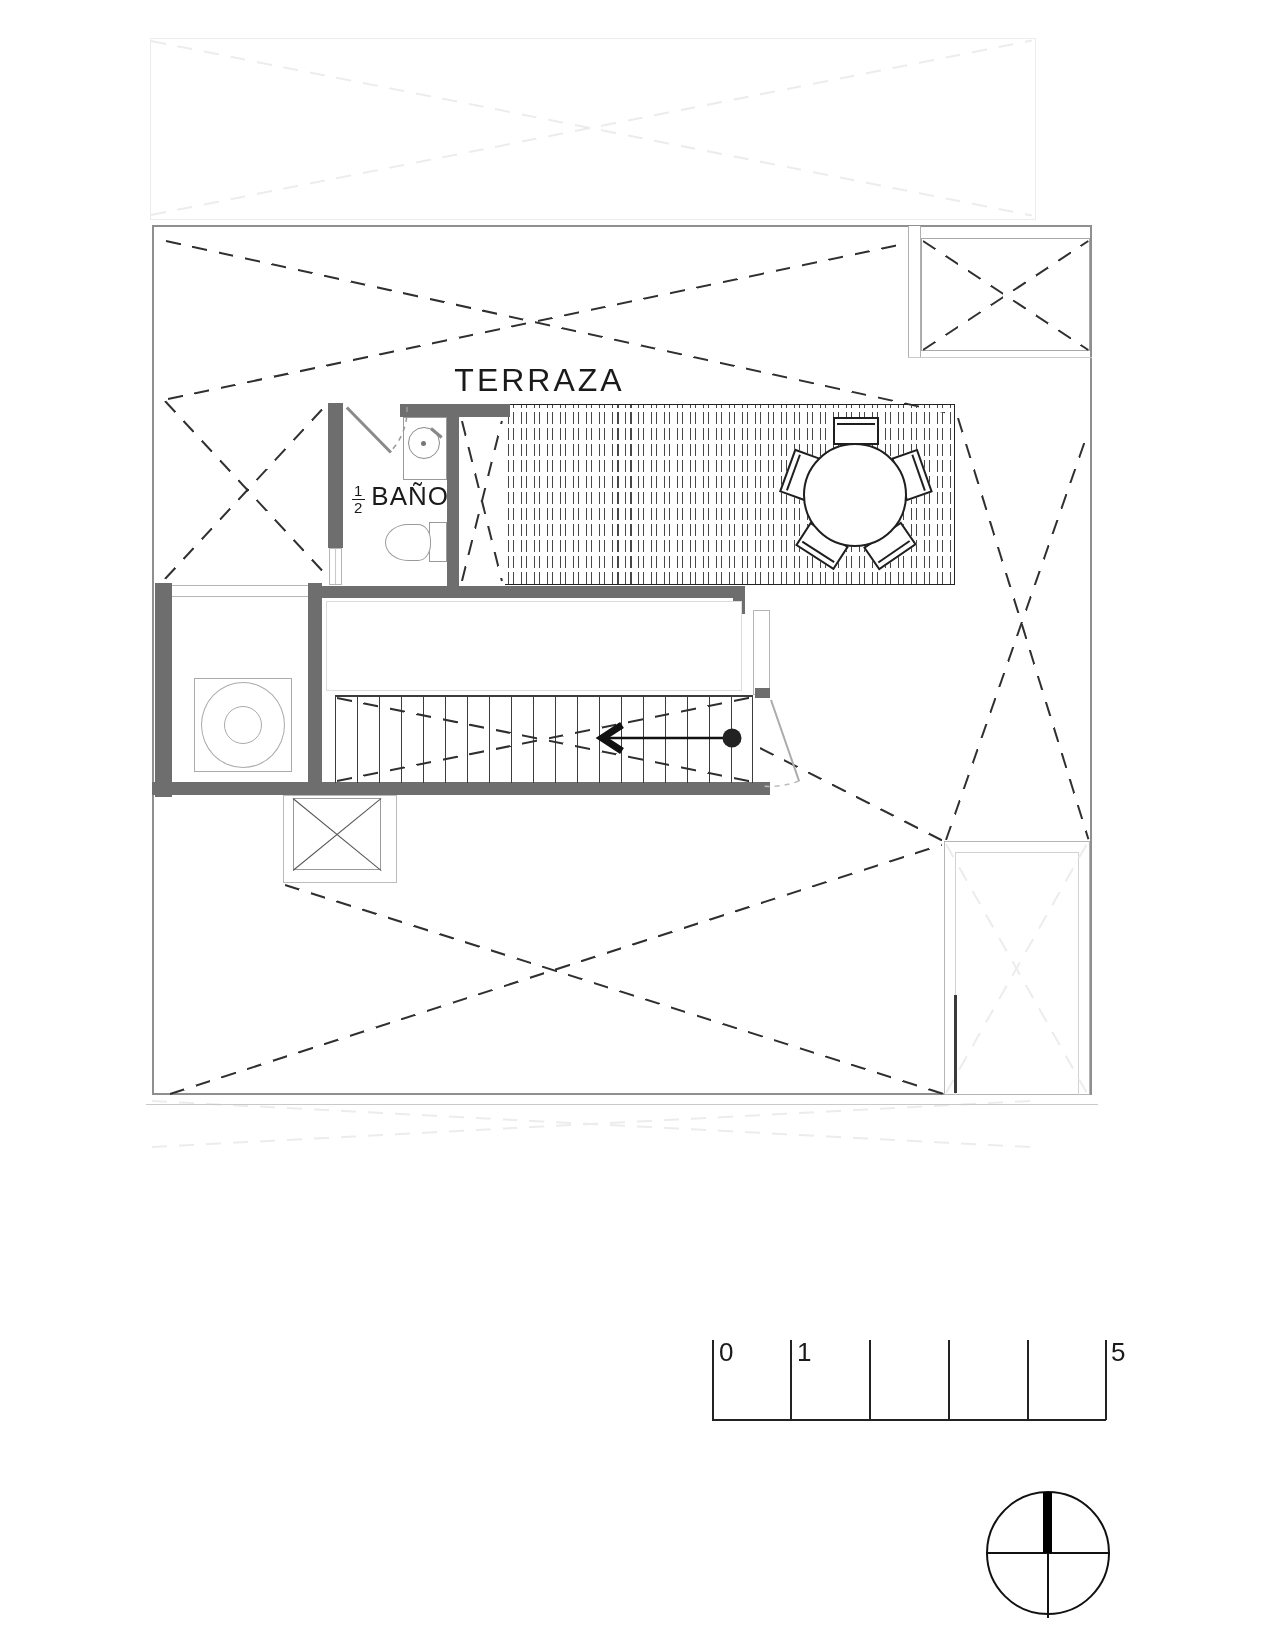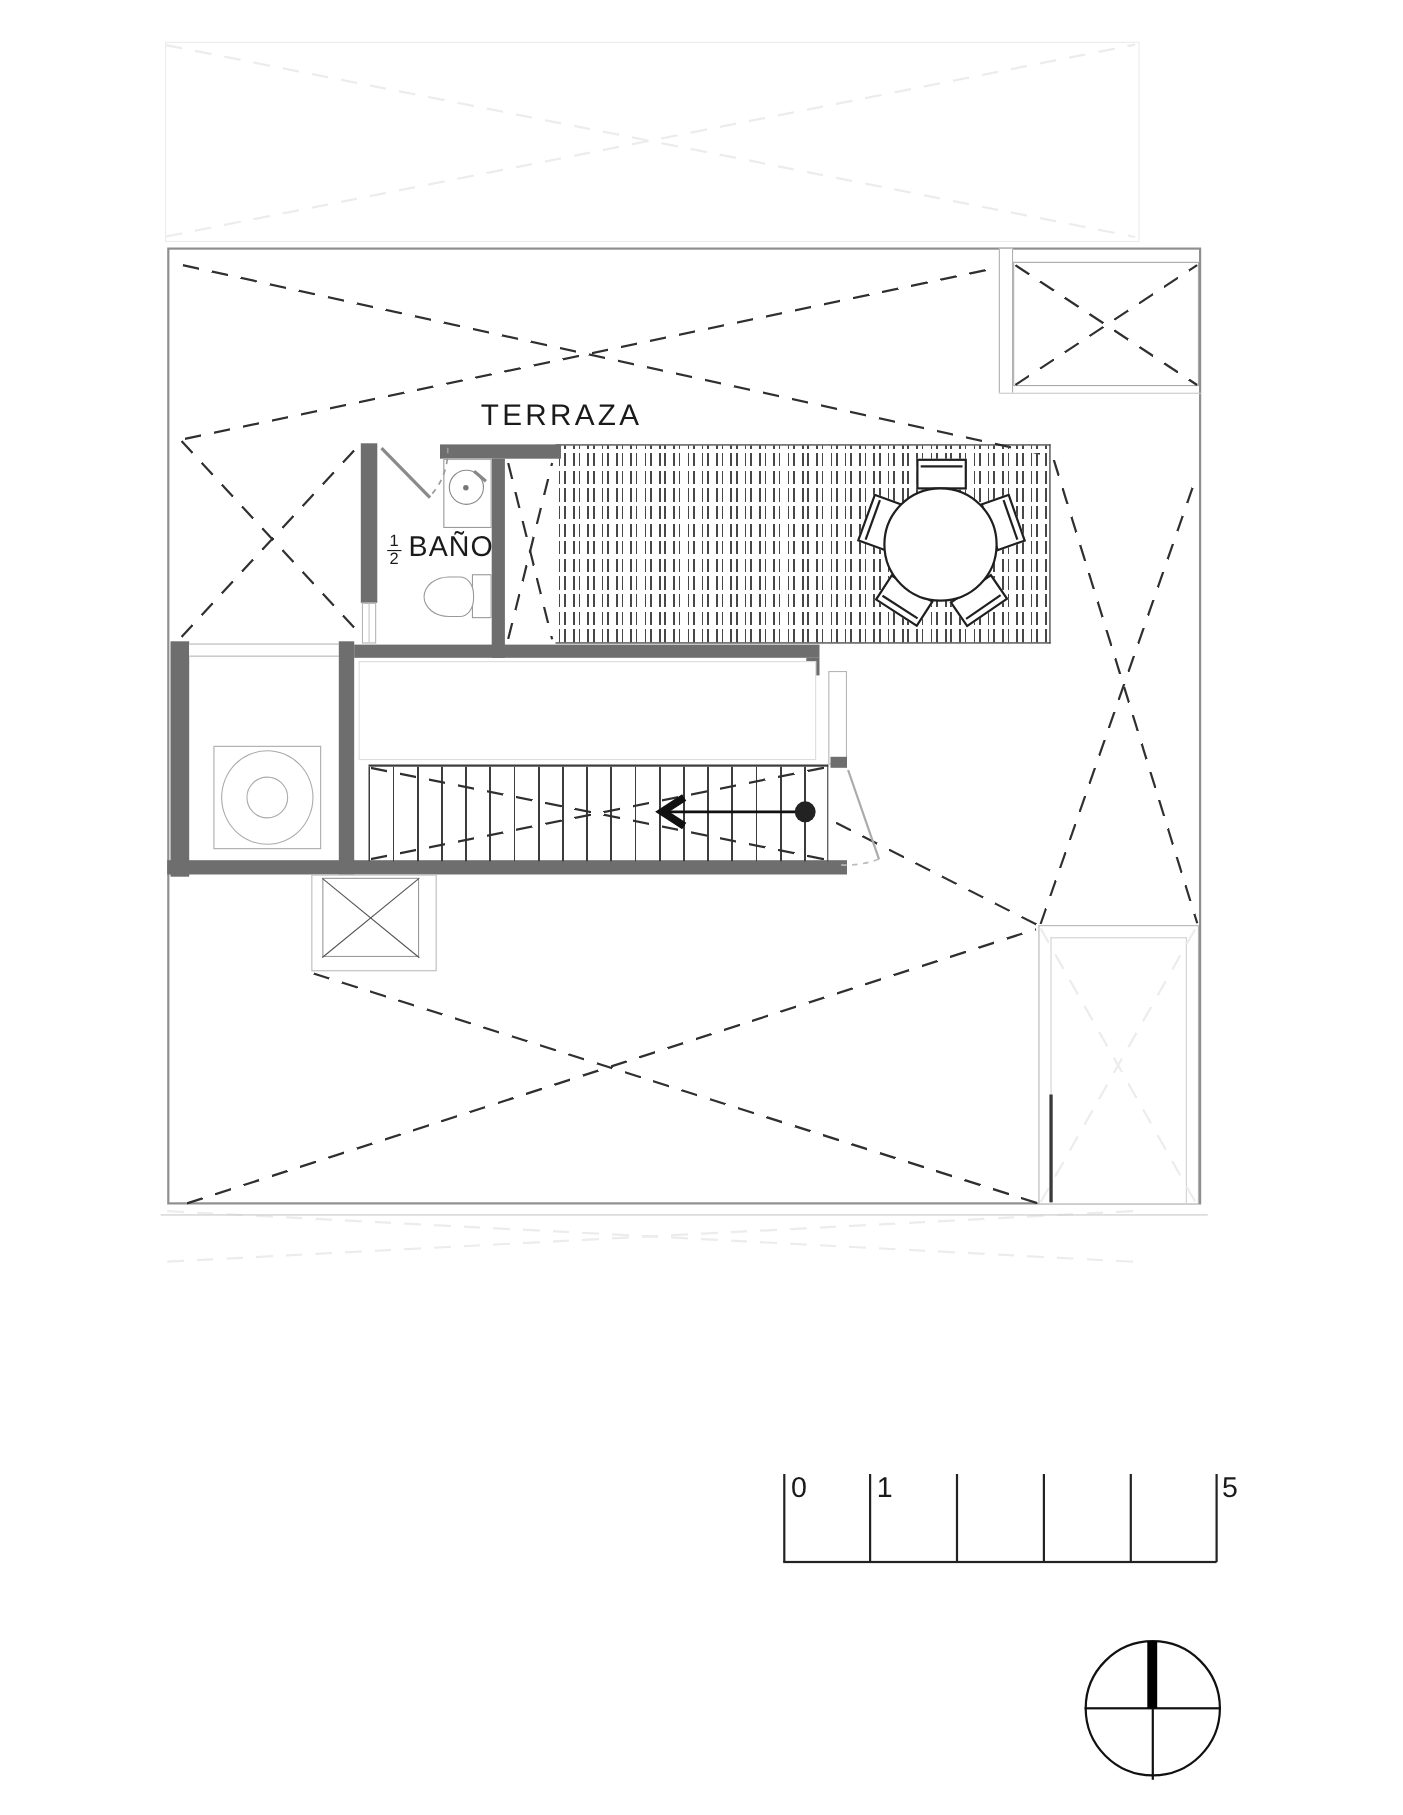--- a/index.html
+++ b/index.html
@@ -129,21 +129,21 @@
   <svg class="abs" style="left:0;top:0;" width="1275" height="1650" viewBox="0 0 1275 1650">
     <path d="M 407,407 A 60 60 0 0 1 391,451" fill="none" stroke="#9a9a9a" stroke-width="1.5" stroke-dasharray="5 5"></path>
     <path d="M 799,781 A 86 86 0 0 1 760,786" fill="none" stroke="#bdbdbd" stroke-width="1.5" stroke-dasharray="5 5"></path>
     <g>
       <line x1="732" y1="738" x2="606" y2="738" stroke="#111" stroke-width="2.5"></line>
       <path d="M622,725 L602,738 L622,751" fill="none" stroke="#111" stroke-width="7"></path>
       <circle cx="732" cy="738" r="9.5" fill="#222"></circle>
     </g>
   </svg>
 
-  <div class="label" style="left:437px;top:362px;width:205px;text-align:left;font-size:27px;letter-spacing:3px;">
+  <div class="label" style="left:437px;top:362px;width:205px;text-align:center;font-size:32px;letter-spacing:3px;">
     <span>TERRAZA</span>
   </div>
   <div class="label" style="left:352px;top:481px;font-size:26px;letter-spacing:1px;white-space:nowrap;">
     <span class="frac">
       <span class="n">1</span>
       <span class="d">2</span>
     </span><span>BAÑO</span>
   </div>
 
   <div class="abs" style="left:0;top:0;">

